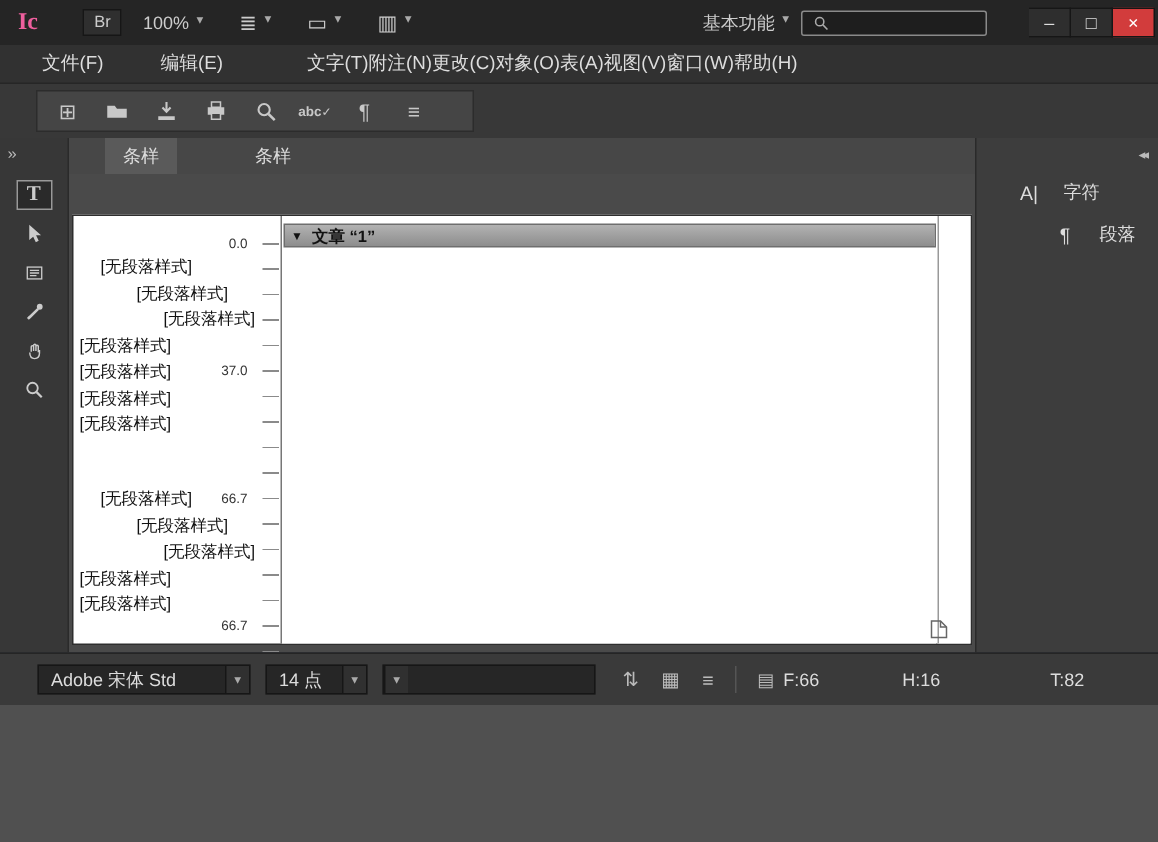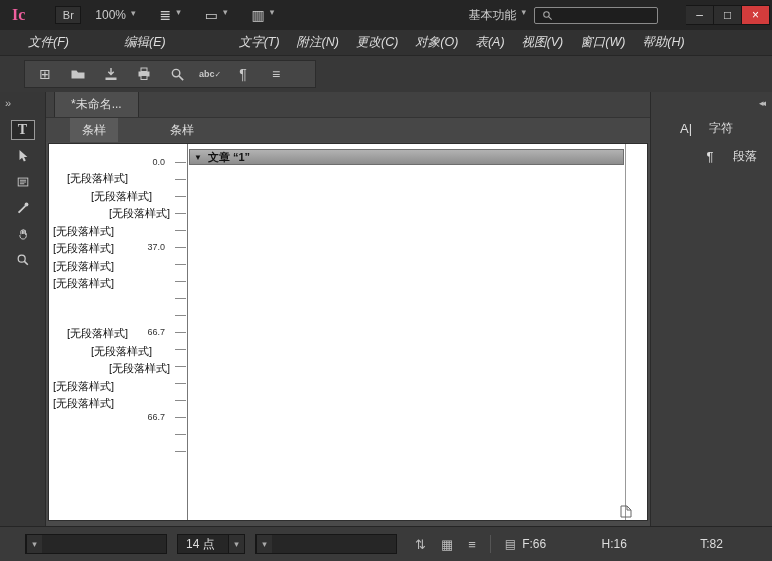--- a/index.html
+++ b/index.html
@@ -1,38 +1,38 @@
 <!DOCTYPE html>
 <html><head>
 <meta charset="utf-8">
 <style>
   *{margin:0;padding:0;box-sizing:border-box;}
   html,body{width:772px;height:561px;}
   body{font-family:"Liberation Sans","DejaVu Sans",sans-serif;background:#505050;overflow:hidden;}
-  .app{position:relative;width:772px;height:561px;background:#0f172a;}
+  .app{position:relative;width:772px;height:470px;background:#0f172a;}
 
   
   .titlebar{position:absolute;top:0;left:0;right:0;height:30px;background:#252525;display:flex;align-items:center;color:#ccc;}
   .logo{color:#ee5f9e;font-weight:bold;font-size:16px;margin-left:12px;font-family:"Liberation Serif",serif;}
   .br-btn{margin-left:30px;width:26px;height:18px;background:#2f2f2f;border:1px solid #161616;color:#ccc;font-size:11px;line-height:16px;text-align:center;}
   .dd{display:flex;gap:5px;font-size:12px;color:#ccc;cursor:default;}
   .dd .caret{font-size:9px;color:#aaa;}
   .dd-zoom{margin-left:14px;}
   .icon-dd{margin-left:24px;font-size:14px;}
   .tb-spacer{flex:1;}
   .workspace-dd{margin-right:8px;font-size:12px;}
   .searchbox{width:124px;height:17px;border:1px solid #8a8a8a;background:#1e1e1e;border-radius:2px;display:flex;align-items:center;padding:0 4px;margin-right:28px;}
   .searchbox input{flex:1;background:transparent;border:none;outline:none;color:#ddd;font-size:11px;width:90px;}
   .winbtns{display:flex;height:20px;margin-right:2px;}
   .winbtn{width:28px;height:20px;display:flex;align-items:center;justify-content:center;font-size:12px;color:#ddd;background:#2e2e2e;border:1px solid #161616;border-left:none;}
   .winbtn.close{background:#d23c3c;color:#fff;}
 
   
   .menubar{position:absolute;top:30px;left:0;right:0;height:26px;background:#313131;border-bottom:1px solid #262626;display:flex;align-items:center;padding-left:14px;}
-  .menu-items{display:flex;gap:17px;font-style:italic;}
+  .menu-items{display:flex;}
   .menu-item{font-size:12.5px;color:#ddd;white-space:nowrap;}
 
   
   .toolbar{position:absolute;top:56px;left:0;right:0;height:36px;background:#383838;}
   .tool-strip{position:absolute;left:24px;top:4px;height:28px;width:292px;background:#454545;border:1px solid #2c2c2c;display:flex;align-items:center;gap:17px;padding:0 12px;color:#c8c8c8;}
   .tb-icon{width:16px;height:16px;display:flex;align-items:center;justify-content:center;font-size:14px;color:#c8c8c8;}
   .tb-icon svg{display:block;}
   .abc-wrap{display:flex;flex-direction:row;align-items:center;line-height:7px;font-size:9px;font-weight:bold;}
   .abc-check{font-size:8px;}
 
@@ -217,23 +217,20 @@
       <div class="tool">
         <svg width="14" height="14" viewBox="0 0 16 16">
             <circle cx="6.5" cy="6.5" r="4" fill="none" stroke="#ccc" stroke-width="1.4"></circle>
             <line x1="9.6" y1="9.6" x2="13.5" y2="13.5" stroke="#ccc" stroke-width="1.7"></line>
           </svg>
       </div>
     </div>
   </div>
 
   <div class="doc-area">
-    <div class="doc-tab-row">
-      <div class="doc-tab">*未命名...</div>
-    </div>
     <div class="view-tab-row">
 
     <span class="view-tab view-tab-0 stat-0">条样</span>
         <span class="view-tab view-tab-1 stat-1">条样</span>
       </div>
 
     <div class="galley">
       <div class="styles-group styles-group-1">
 
       <div class="style-row style-row-0 stat-0">[无段落样式]</div>
@@ -299,20 +296,21 @@
       </div>
         <div class="panel-item panel-item-1 stat-1">
         <span class="pi-icon">¶</span>
         <span>段落</span>
       </div>
       </div>
   </div>
 
   <div class="statusbar">
     <div class="dd-box dd-font">
+      <span class="dd-label">Adobe 宋体 Std</span>
       <span class="dd-arrow">▾</span>
     </div>
     <div class="dd-box dd-size">
       <span class="dd-label">14 点</span>
       <span class="dd-arrow">▾</span>
     </div>
     <div class="dd-box dd-spacing">
       <span class="dd-arrow">▾</span>
     </div>
     <div class="sb-icons">

